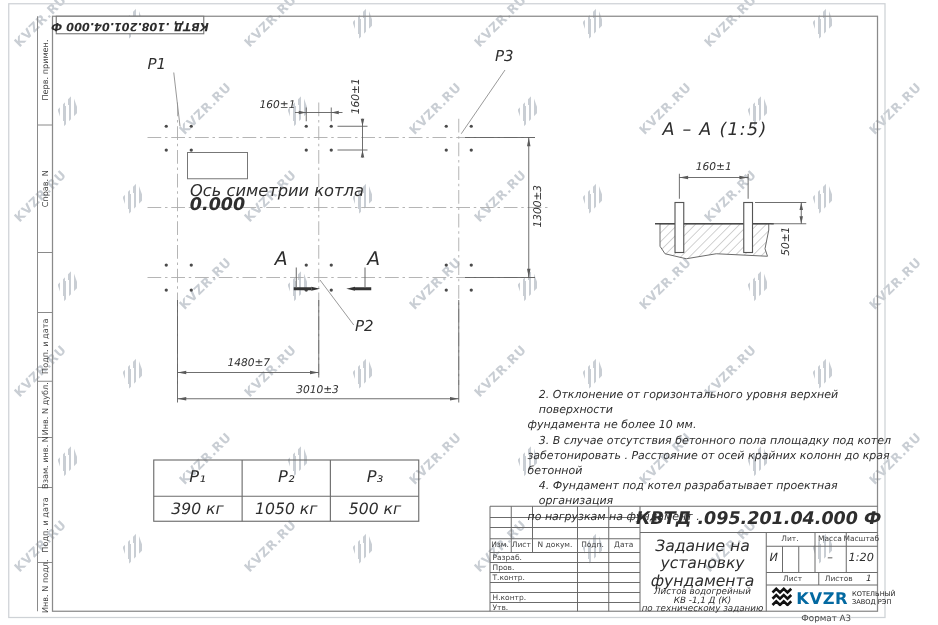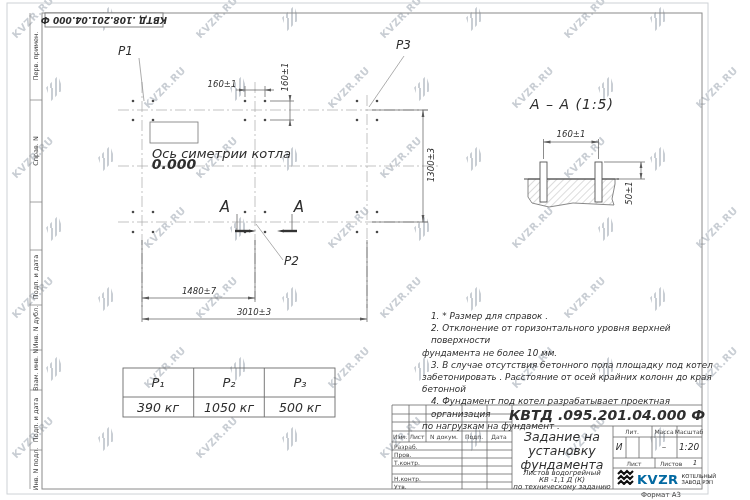--- a/index.html
+++ b/index.html
@@ -277,21 +277,20 @@
 <div class="t c" style="left:199px;top:291px;font-size:8.5px;">1480±7</div>
 <div class="t c" style="left:254px;top:312px;font-size:8.5px;">3010±3</div>
 <div class="t c" style="left:225px;top:207px;font-size:15px;">А</div>
 <div class="t c" style="left:299px;top:207px;font-size:15px;">А</div>
 
 <div class="t c" style="left:572px;top:104px;font-size:14px;letter-spacing:1px;">А – А (1:5)</div>
 <div class="t c" style="left:571px;top:134px;font-size:8.5px;">160±1</div>
 <div class="t r90" style="left:629px;top:193px;font-size:8.5px;">50±1</div>
 
 <div class="notes">
-  <div class="ni">1.  * Размер для справок .</div>
   <div class="ni">2.  Отклонение от горизонтального уровня верхней поверхности</div>
   <div>фундамента не более 10 мм.</div>
   <div class="ni">3.  В случае отсутствия бетонного пола площадку под котел</div>
   <div>забетонировать . Расстояние от осей крайних колонн до края бетонной</div>
   <div class="ni">4.  Фундамент под котел разрабатывает проектная организация</div>
   <div>по нагрузкам на фундамент .</div>
 </div>
 
 <div class="t c" style="left:158px;top:382px;font-size:13px;">Р₁</div>
 <div class="t c" style="left:229px;top:382px;font-size:13px;">Р₂</div>

